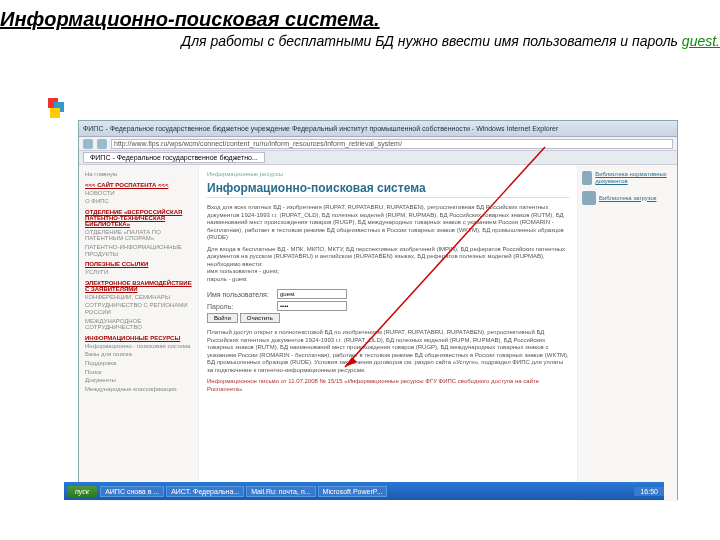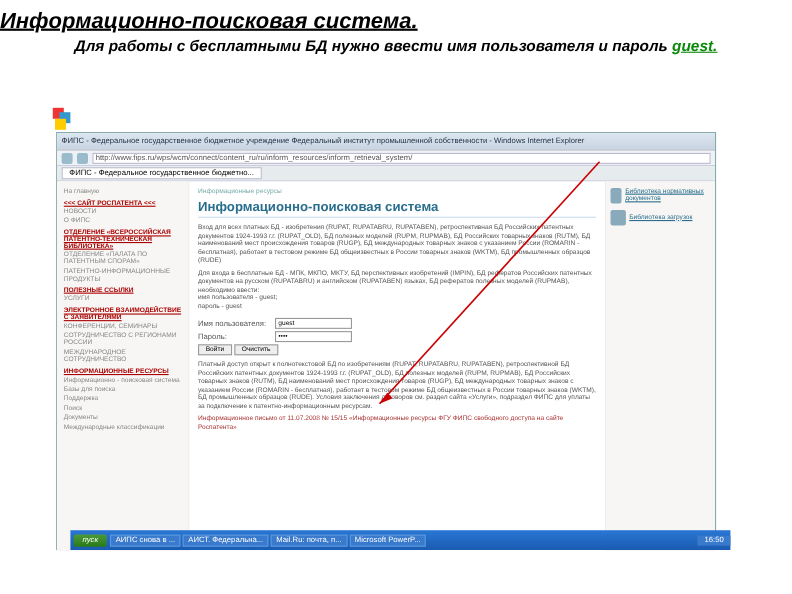--- a/index.html
+++ b/index.html
@@ -1,25 +1,25 @@
 <!DOCTYPE html>
 <html><head>
   <meta charset="utf-8">
   <style>
     * { margin:0; padding:0; box-sizing:border-box; font-family:Arial,sans-serif; }
     body { width:720px; height:540px; background:#fff; overflow:hidden; position:relative; }
     .slide-title { font-size:20px; font-weight:bold; font-style:italic; text-decoration:underline; margin:8px 0 2px; }
-    .slide-sub { text-align:center; font-size:14px; font-weight:bold; font-style:italic; }
+    .slide-sub { text-align:right; font-size:14px; font-weight:normal; font-style:italic; }
     .guest { color:#0a8a0a; font-style:italic; text-decoration:underline; }
     .marker { position:absolute; left:48px; top:98px; width:24px; height:24px; }
     .marker .sq { position:absolute; width:10px; height:10px; }
     .marker .r { background:#e33; left:0; top:0; }
     .marker .b { background:#39c; left:6px; top:4px; }
     .marker .y { background:#fc0; left:2px; top:10px; }
-    .browser { position:absolute; left:51px; top:120px; width:600px; height:380px; border:1px solid #8aa; background:#fff; font-size:7px; }
+    .browser { position:absolute; left:78px; top:120px; width:600px; height:380px; border:1px solid #8aa; background:#fff; font-size:7px; }
     .titlebar { height:16px; background:linear-gradient(#dce6f0,#c8d4e2); border-bottom:1px solid #aab; display:flex; align-items:center; padding:0 4px; color:#234; }
     .addr { height:14px; background:#eef2f6; border-bottom:1px solid #ccd; display:flex; align-items:center; padding:0 4px; gap:4px; }
     .addr .nav-ico { width:10px; height:10px; background:#9bc; border-radius:2px; }
     .addr .url { flex:1; background:#fff; border:1px solid #bbc; height:10px; padding:0 2px; color:#555; }
     .tabbar { height:14px; background:#e6ecee; border-bottom:1px solid #ccd; display:flex; align-items:center; }
     .tabbar .tab { background:#fff; border:1px solid #bbc; padding:1px 6px; margin-left:4px; }
     .page { display:flex; height:336px; background:#fff; }
     .left { width:120px; background:#f7f6f4; border-right:1px solid #eee; padding:4px 6px; }
     .left .hdr { color:#a00; font-weight:bold; font-size:6px; margin:4px 0 2px; text-decoration:underline; }
     .left .itm { color:#888; font-size:6px; margin:2px 0; line-height:1.1; }

